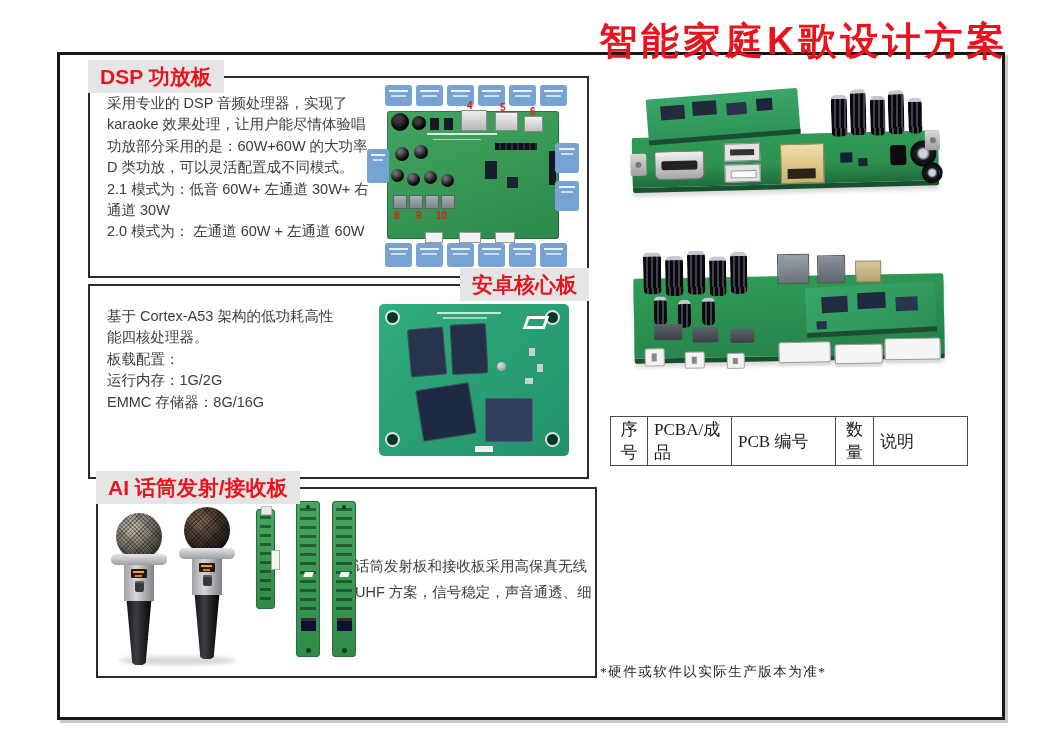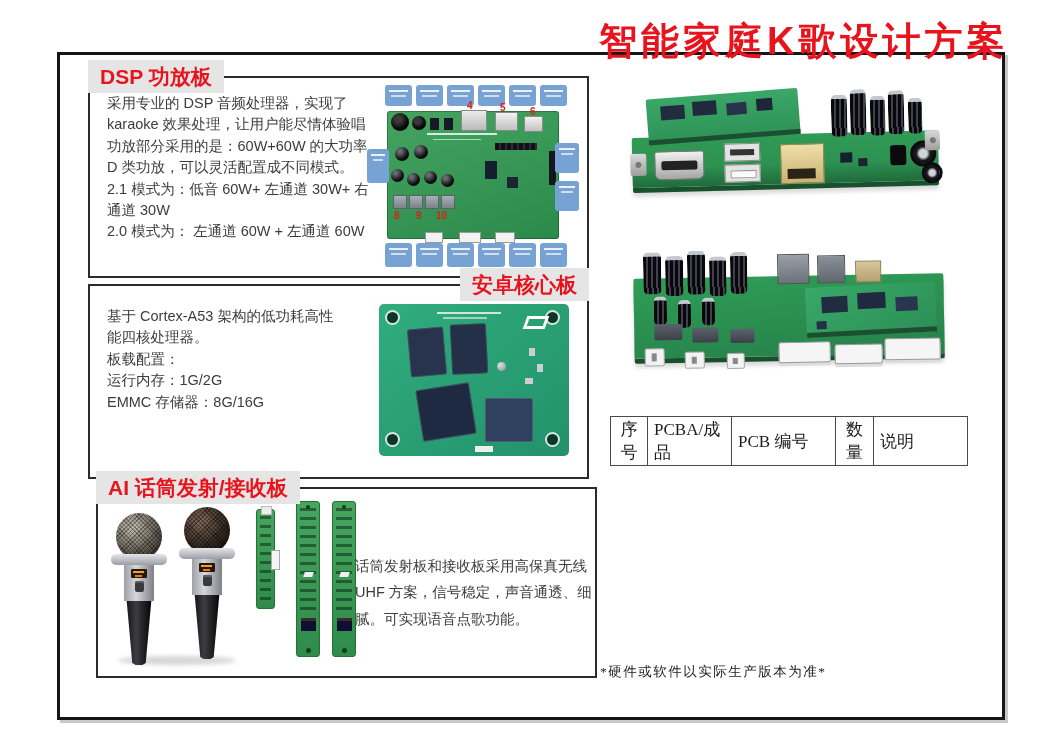--- a/index.html
+++ b/index.html
@@ -213,21 +213,20 @@
       <div class="abs" style="left:9px;top:3px;width:4px;height:4px;border-radius:50%;background:#0f3d22;"></div>
       <div class="abs" style="left:7px;top:70px;width:9px;height:5px;background:#f0f0f0;transform:skewX(-18deg);"></div>
       <div class="abs" style="left:4px;top:116px;width:15px;height:13px;background:#0d1030;box-shadow:inset 0 3px 0 #ff9b2e33;"></div>
       <div class="abs" style="left:9px;top:146px;width:5px;height:5px;border-radius:50%;background:#0f3d22;"></div>
     </div>
   </div>
 
   <div class="body-text" style="left:257px;top:64px;width:238px;line-height:26.4px;">
       <div class="ln">话筒发射板和接收板采用高保真无线</div>
       <div class="ln">UHF 方案，信号稳定，声音通透、细</div>
-      <div class="ln">腻。可实现语音点歌功能。</div>
     </div>
 </div>
 
 <div class="photo" style="left:628px;top:88px;width:322px;height:120px;">
   <div class="abs" style="inset:0;transform:rotate(-1.5deg);">
     <div class="abs" style="left:4px;top:46px;width:306px;height:50px;background:linear-gradient(180deg,#2f9b55 0%,#2d9150 60%,#1f6b3c);border-radius:2px;box-shadow:0 5px 0 #17512d, 0 9px 4px rgba(0,0,0,.15);"></div>
     <div class="abs" style="left:20px;top:4px;width:152px;height:46px;background:linear-gradient(180deg,#3aa768,#2e9156);transform:rotate(-3deg);border-radius:2px;">
       <div class="abs" style="left:14px;top:8px;width:24px;height:14px;background:#232c3e;"></div>
       <div class="abs" style="left:46px;top:6px;width:24px;height:14px;background:#202a3c;"></div>
       <div class="abs" style="left:80px;top:10px;width:20px;height:12px;background:#28324a;"></div>

